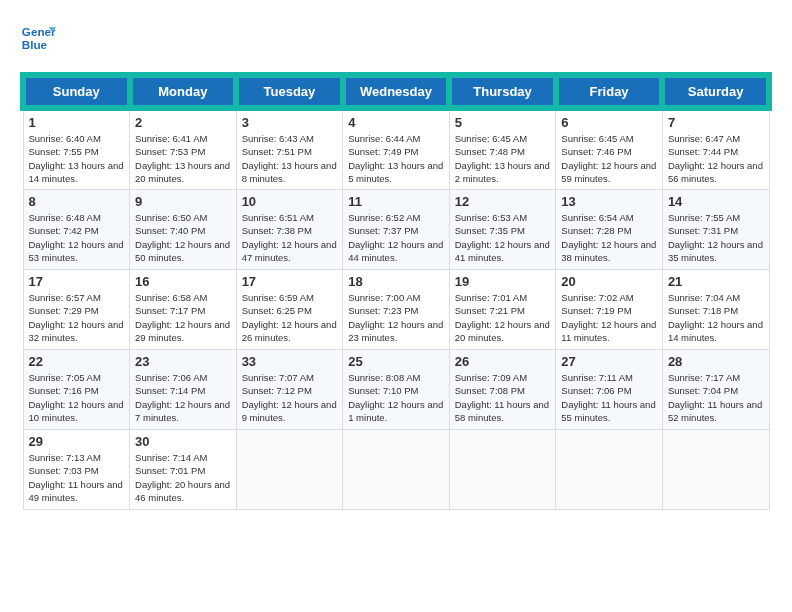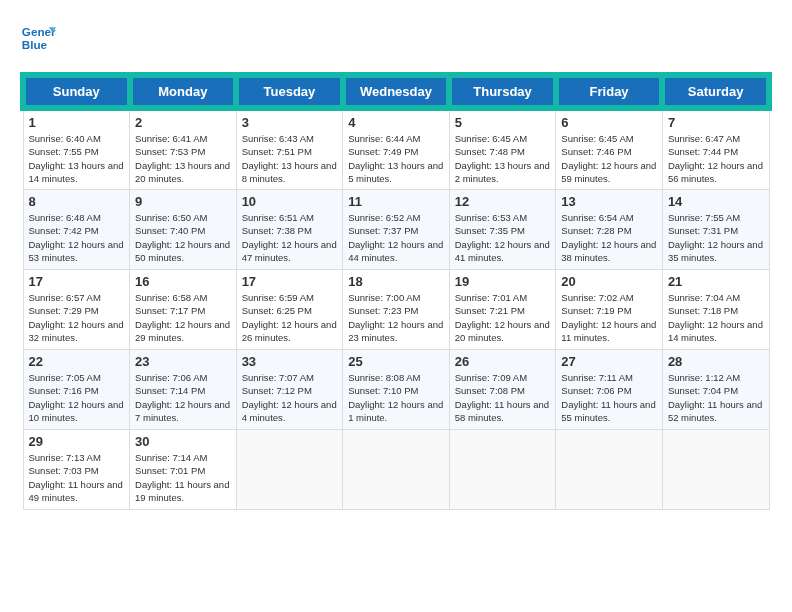--- a/index.html
+++ b/index.html
@@ -295,21 +295,21 @@
             <span>Sunrise: 7:06 AM</span><br>
             <span>Sunset: 7:14 PM</span><br>
             <span>Daylight: 12 hours and 7 minutes.</span>
           </div>
         </td>
         <td>
           <span class="day-num">33</span>
           <div class="cell-info">
             <span>Sunrise: 7:07 AM</span><br>
             <span>Sunset: 7:12 PM</span><br>
-            <span>Daylight: 12 hours and 4 minutes.</span>
+            <span>Daylight: 12 hours and 9 minutes.</span>
           </div>
         </td>
         <td>
           <span class="day-num">25</span>
           <div class="cell-info">
             <span>Sunrise: 8:08 AM</span><br>
             <span>Sunset: 7:10 PM</span><br>
             <span>Daylight: 12 hours and 1 minute.</span>
           </div>
         </td>
@@ -325,41 +325,41 @@
           <span class="day-num">27</span>
           <div class="cell-info">
             <span>Sunrise: 7:11 AM</span><br>
             <span>Sunset: 7:06 PM</span><br>
             <span>Daylight: 11 hours and 55 minutes.</span>
           </div>
         </td>
         <td>
           <span class="day-num">28</span>
           <div class="cell-info">
-            <span>Sunrise: 1:12 AM</span><br>
+            <span>Sunrise: 7:17 AM</span><br>
             <span>Sunset: 7:04 PM</span><br>
             <span>Daylight: 11 hours and 52 minutes.</span>
           </div>
         </td>
       </tr>
       <tr>
         <td>
           <span class="day-num">29</span>
           <div class="cell-info">
             <span>Sunrise: 7:13 AM</span><br>
             <span>Sunset: 7:03 PM</span><br>
             <span>Daylight: 11 hours and 49 minutes.</span>
           </div>
         </td>
         <td>
           <span class="day-num">30</span>
           <div class="cell-info">
             <span>Sunrise: 7:14 AM</span><br>
             <span>Sunset: 7:01 PM</span><br>
-            <span>Daylight: 11 hours and 19 minutes.</span>
+            <span>Daylight: 20 hours and 46 minutes.</span>
           </div>
         </td>
         <td class="empty"></td>
         <td class="empty"></td>
         <td class="empty"></td>
         <td class="empty"></td>
         <td class="empty"></td>
       </tr>
     </tbody>
 </table>

